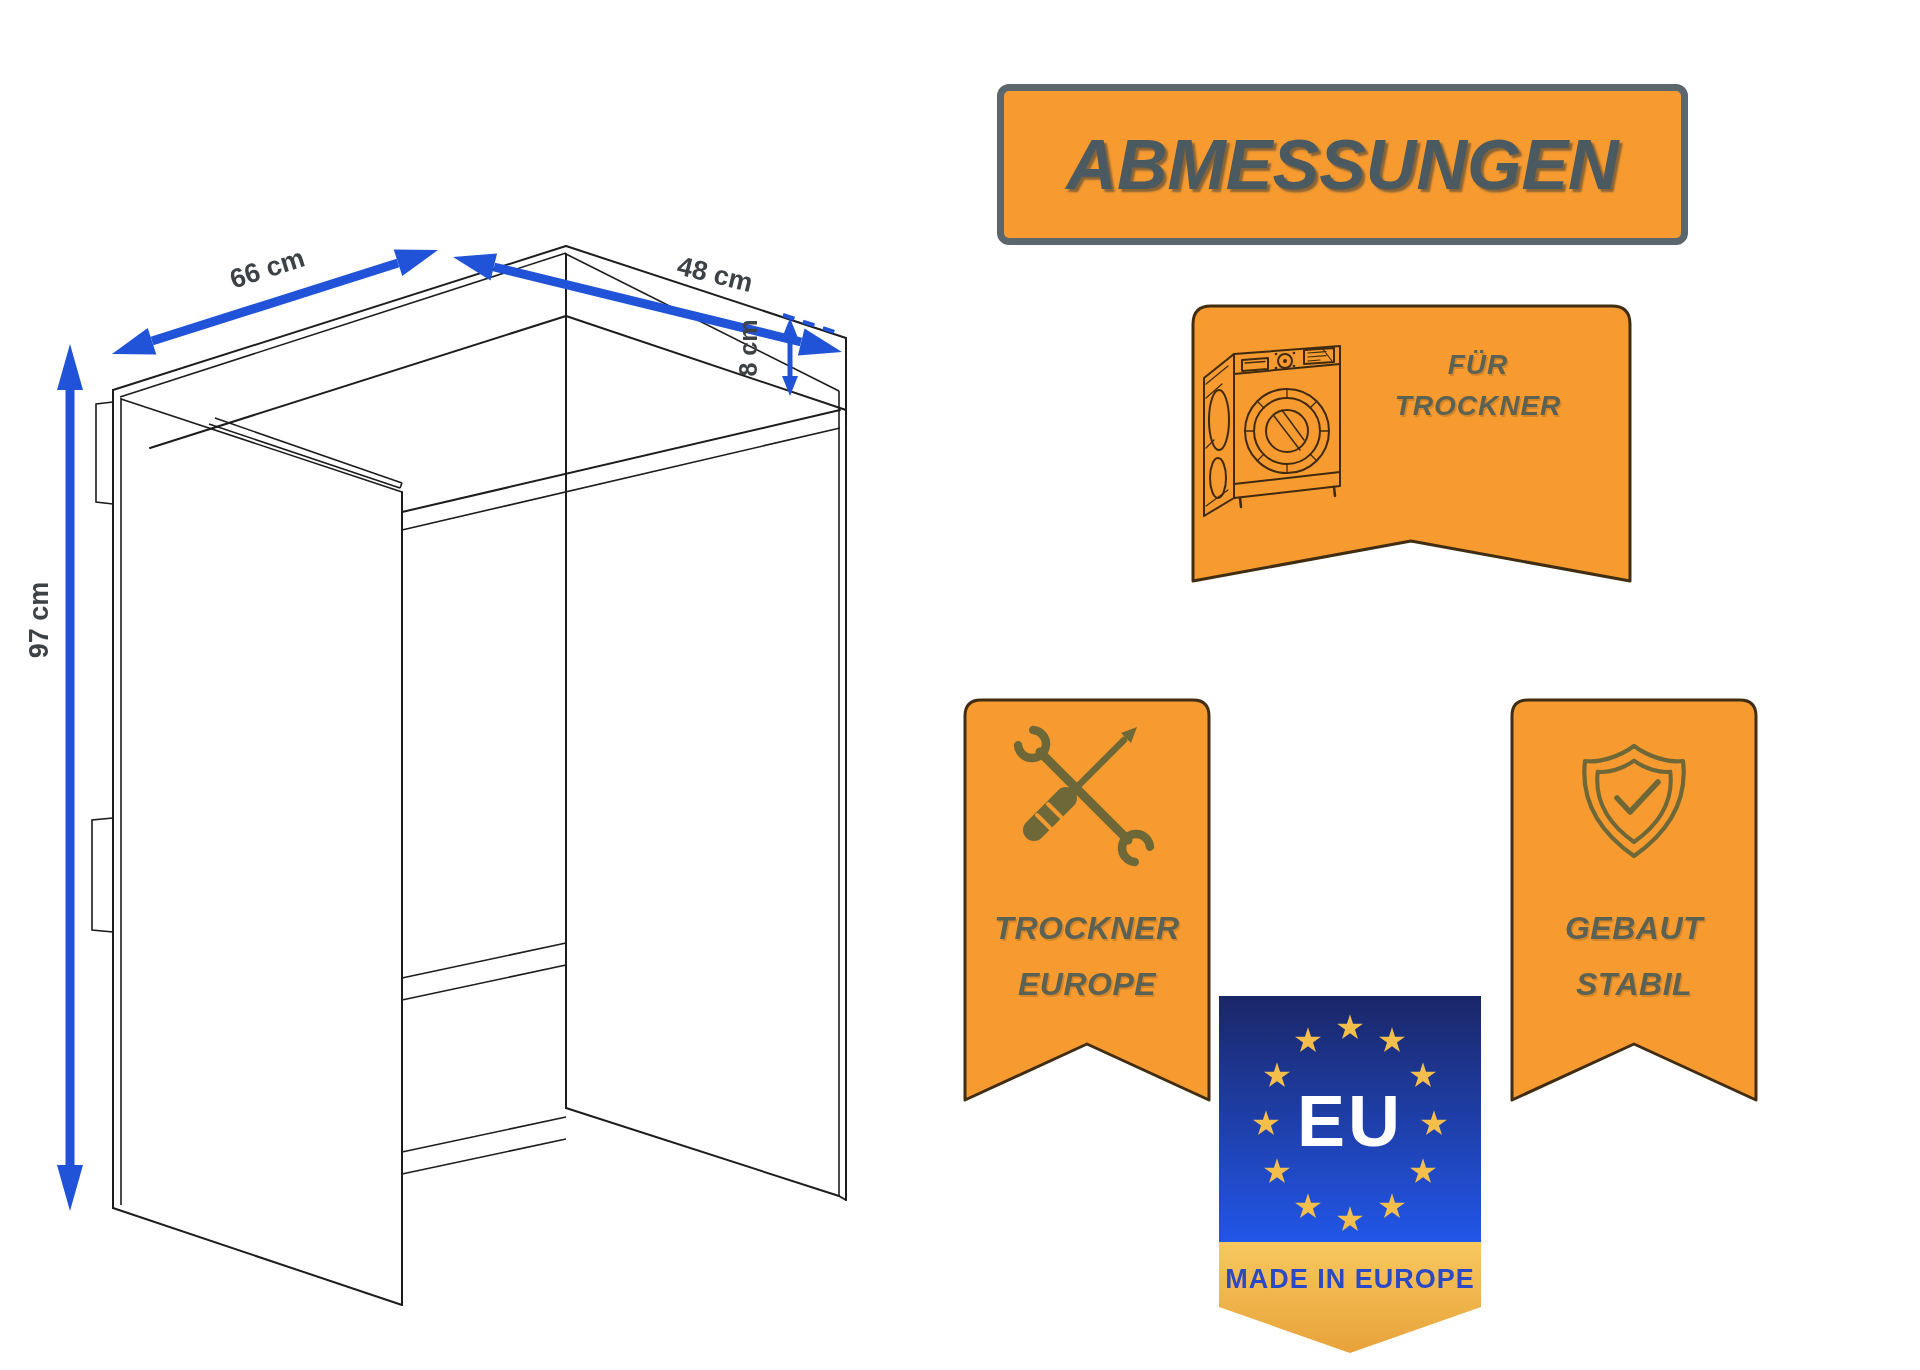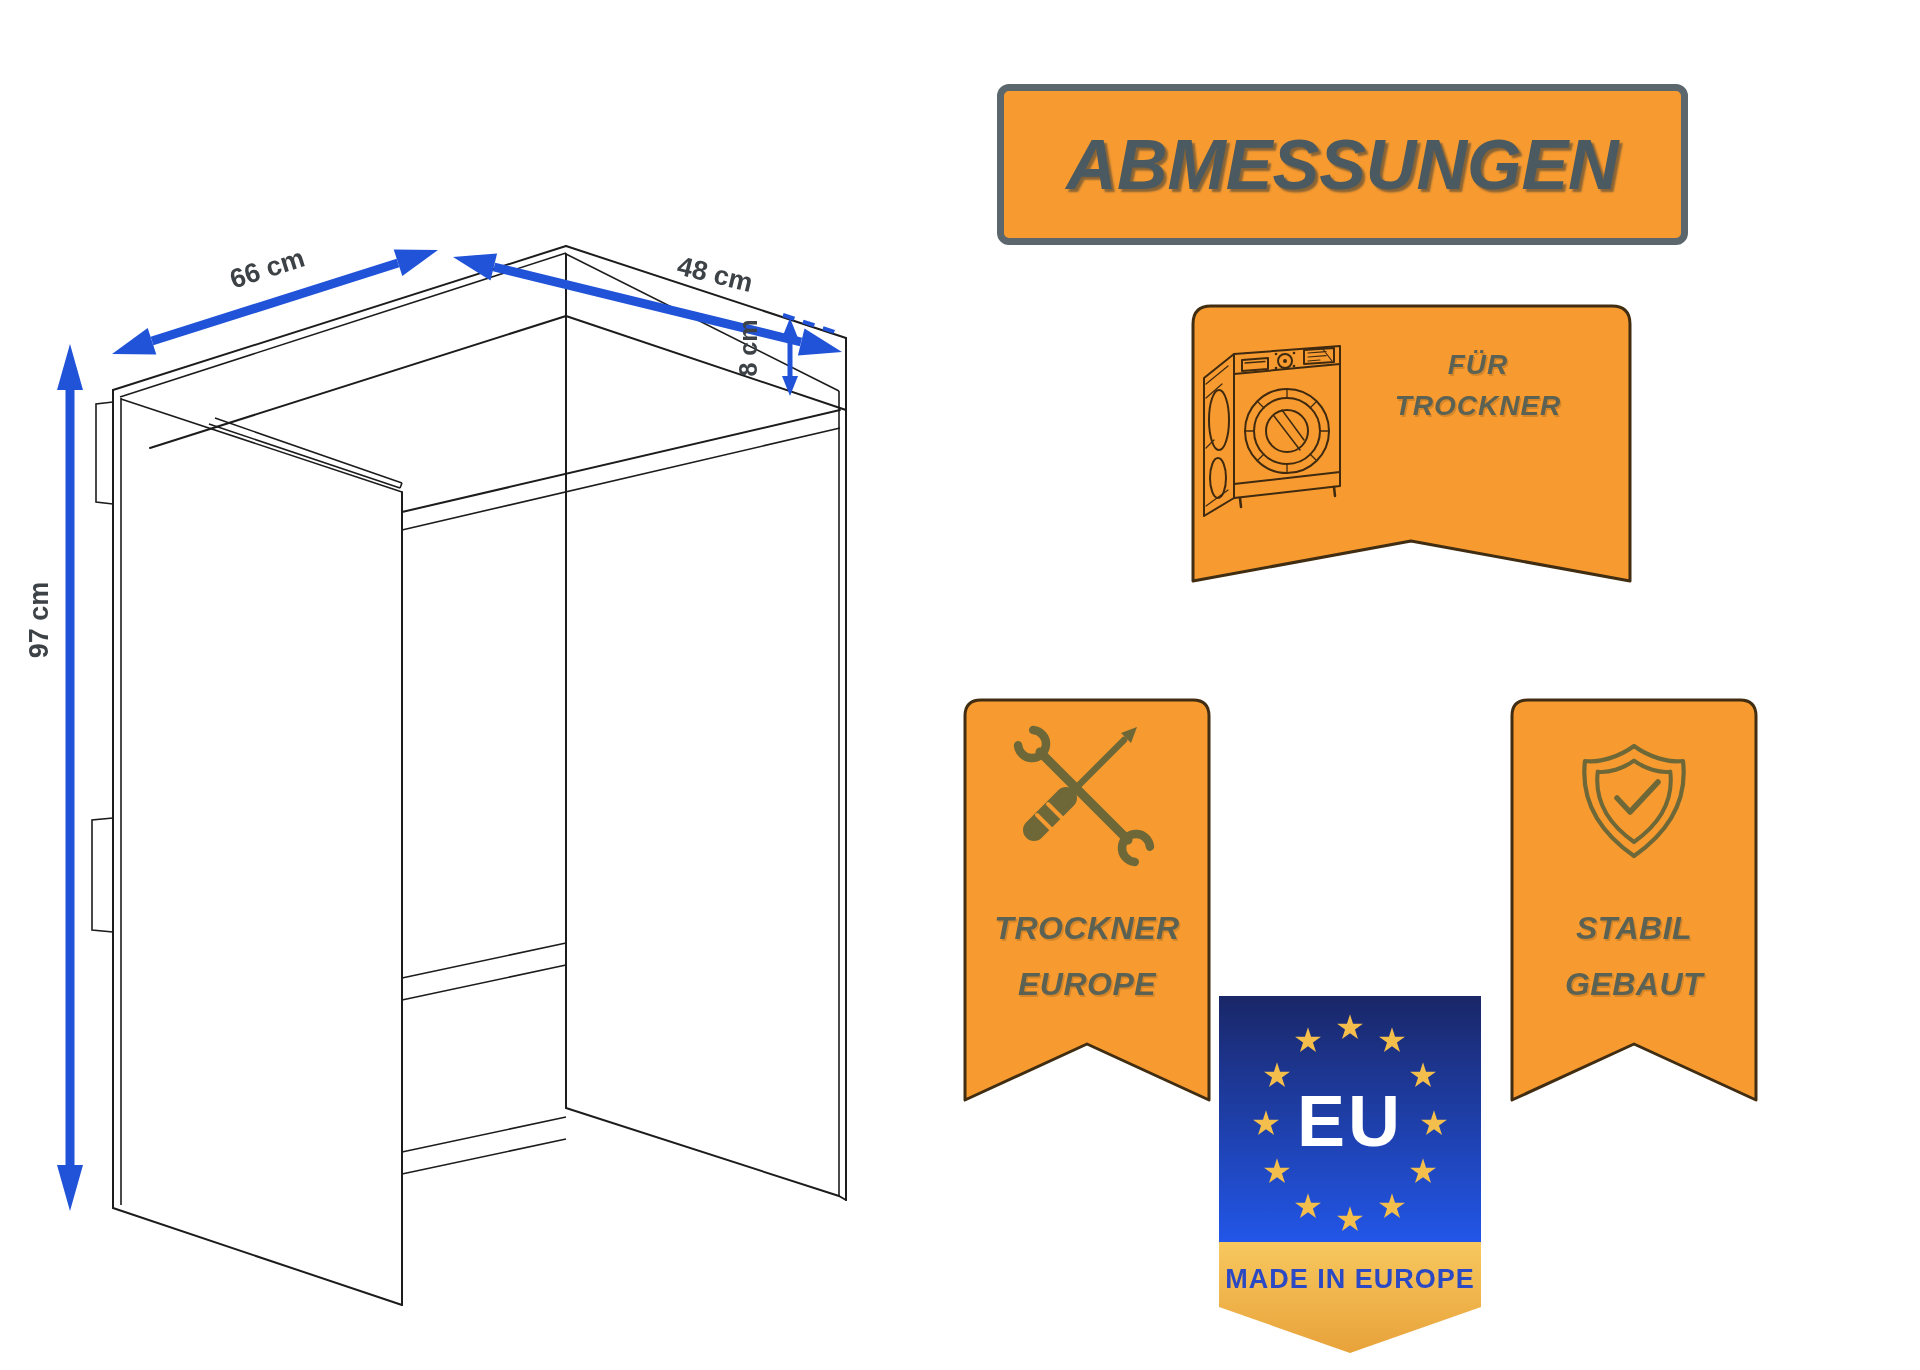--- a/index.html
+++ b/index.html
@@ -186,22 +186,22 @@
 <div class="badge" style="left:1505px;top:696px;width:258px;height:410px;">
   <svg width="258" height="410" viewBox="0 0 258 410">
     <path class="badge-shape" d="M7,20 Q7,4 23,4 L235,4 Q251,4 251,20 L251,404 L129,348 L7,404 Z"></path>
     <g class="icon-stroke" transform="translate(129,106)">
       <path d="M0,-56 C15,-45 35,-39 49,-41 C53,-7 40,26 0,54 C-40,26 -53,-7 -49,-41 C-35,-39 -15,-45 0,-56 Z" stroke-width="4.2"></path>
       <path d="M0,-56 C15,-45 35,-39 49,-41 C53,-7 40,26 0,54 C-40,26 -53,-7 -49,-41 C-35,-39 -15,-45 0,-56 Z" stroke-width="5.5" transform="scale(0.74)"></path>
       <path d="M-17,-4 L-4,10 L24,-20" stroke-width="5.5"></path>
     </g>
   </svg>
   <div class="badge-text ribbon-text">
+    <span>GEBAUT</span>
     <span>STABIL</span>
-    <span>GEBAUT</span>
   </div>
 </div>
 
 <div class="abs eu-badge">
   <svg width="262" height="360" viewBox="0 0 262 360">
     <defs>
       <linearGradient id="euBlue" x1="0" y1="0" x2="0" y2="1">
         <stop offset="0" stop-color="#1A2768"></stop>
         <stop offset="1" stop-color="#2256E8"></stop>
       </linearGradient>

